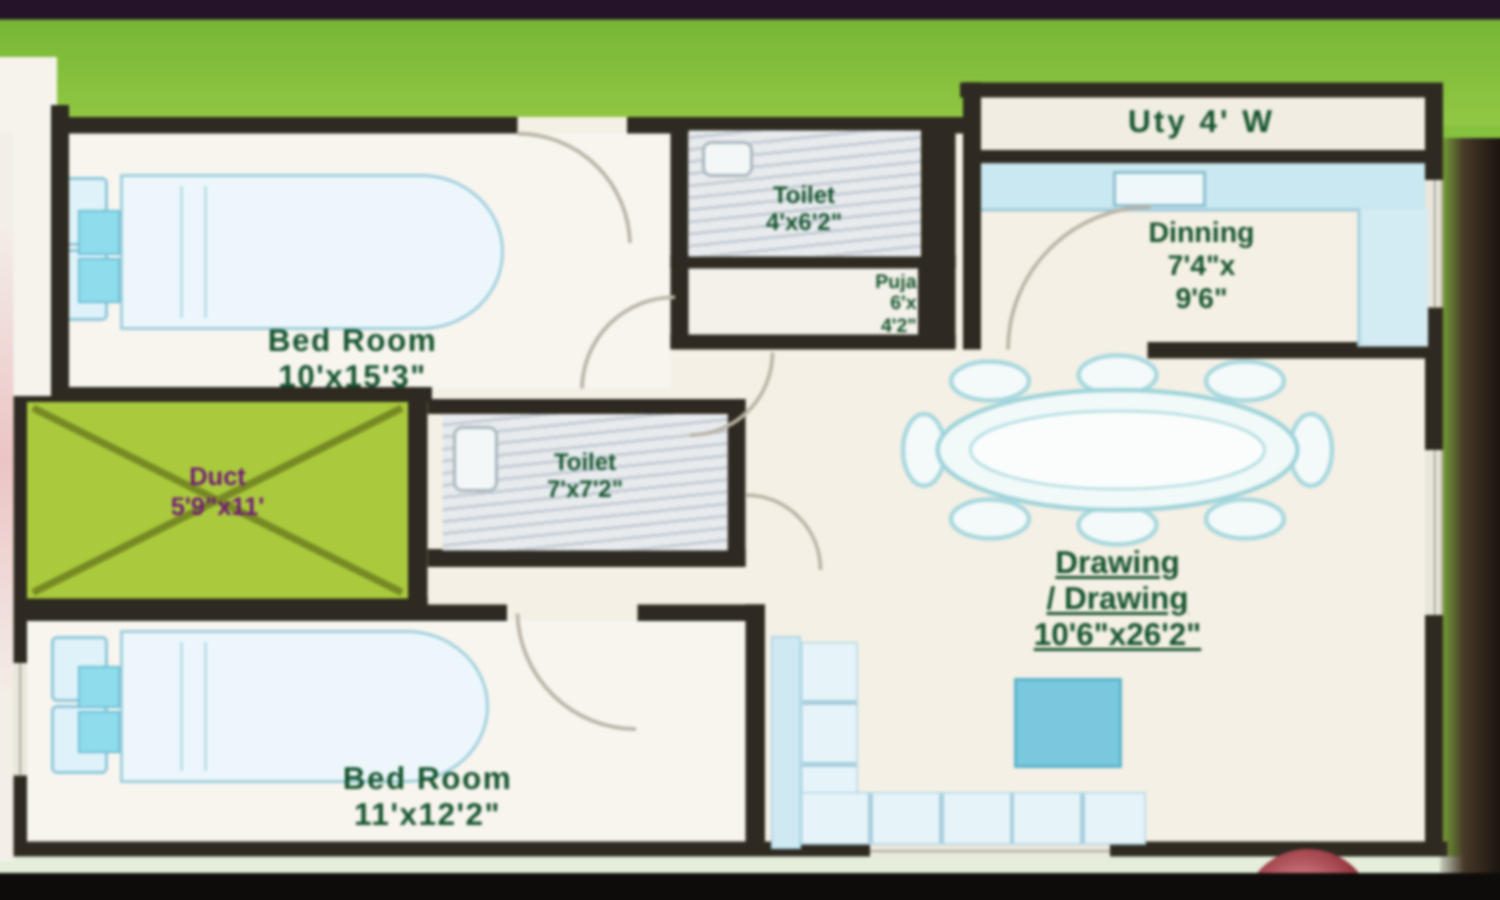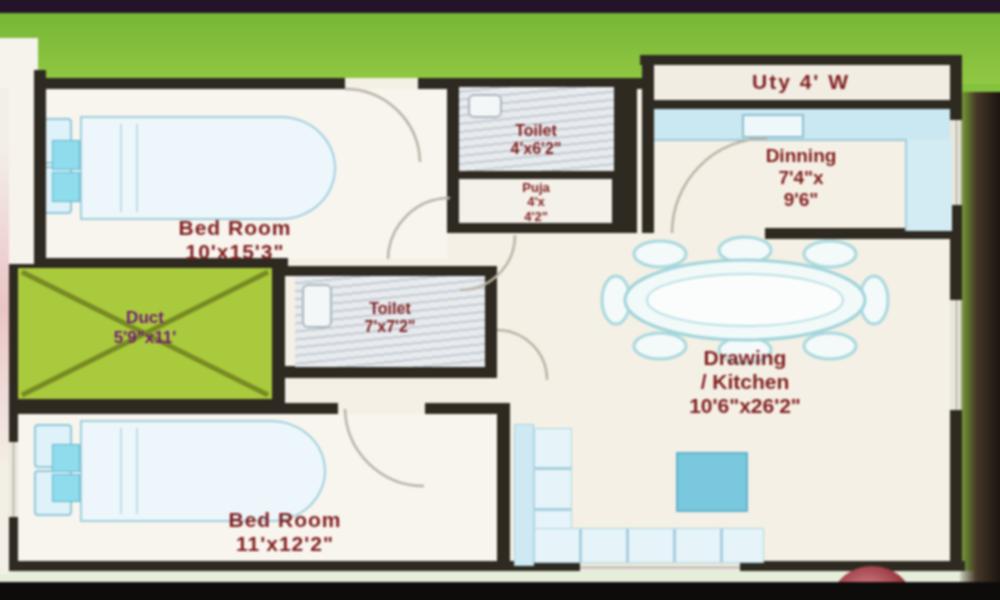--- a/index.html
+++ b/index.html
@@ -15,21 +15,21 @@
           background:linear-gradient(to bottom,#74b535,#92c843);}
   .top-bar{position:absolute;left:-6px;right:-6px;top:-6px;height:19px;background:var(--top_bar,#241329);z-index:8;}
   .bottom-bar{position:absolute;left:-6px;right:-6px;top:582px;height:26px;background:var(--bottom_bar,#0e0c0a);z-index:8;}
   .pale-strip{position:absolute;left:-6px;right:-6px;top:571px;height:11px;background:#e4eedb;z-index:4;}
   .vignette{position:absolute;top:92px;right:-6px;width:46px;height:492px;z-index:7;
           background:linear-gradient(to right,rgba(46,35,24,.15),#473828 35%,#1c1510 85%);}
   .left-strip{position:absolute;left:-6px;top:88px;width:15px;height:486px;background:#f3efe7;z-index:6;
           background-image:radial-gradient(circle at 60% 45%,rgba(228,160,170,.55),rgba(228,160,170,0) 60%);}
   .white-block{position:absolute;left:-6px;top:38px;width:44px;height:226px;background:#f6f3ec;z-index:6;}
   .white-block-wall{position:absolute;left:34px;top:70px;width:12px;height:194px;background:var(--wall,#2e2a21);z-index:6;}
-  .label{position:absolute;text-align:center;color:#7f1d1d;font-weight:700;line-height:1.15;z-index:5;}
+  .label{position:absolute;text-align:center;color:#14532d;font-weight:700;line-height:1.15;z-index:5;}
   .label .dims{font-weight:700;}
   .duct-label{color:#701a75;}
   
   .bed{position:absolute;z-index:2;}
   .pillow{position:absolute;background:#dff2f9;border:2px solid #8ec7da;border-radius:4px;}
   .cyanblk{position:absolute;background:#8fdcec;border:1px solid #5fb6cf;}
   .mattress{position:absolute;background:#edf7fb;border:2px solid #9fcfdd;
             border-top-right-radius:55px 50%;border-bottom-right-radius:55px 50%;}
   .mattress::after{content:"";position:absolute;top:6px;bottom:6px;left:38px;width:14px;
             border-left:2px solid #bcdde8;border-right:2px solid #bcdde8;}
@@ -156,44 +156,44 @@
   </svg>
 
   <div class="label" style="left:100px;top:216px;width:270px;font-size:21px;letter-spacing:1px;">
     <div>Bed Room</div>
     <div class="dims">10'x15'3"</div>
   </div>
   <div class="label" style="left:461px;top:122px;width:150px;font-size:16px;">
     <div>Toilet</div>
     <div class="dims">4'x6'2"</div>
   </div>
-  <div class="label" style="left:461px;top:181px;width:150px;font-size:13px;line-height:1.1;">
+  <div class="label" style="left:461px;top:181px;width:150px;font-size:13px;line-height:1.1;text-align:right;">
     <div>Puja</div>
-    <div class="dims">4'x</div>
+    <div class="dims">6'x</div>
     <div class="dims">4'2"</div>
   </div>
   <div class="label" style="left:652px;top:70px;width:298px;font-size:21px;letter-spacing:2px;">
     <div>Uty 4' W</div>
   </div>
   <div class="label" style="left:652px;top:145px;width:298px;font-size:19px;">
     <div>Dinning</div>
     <div class="dims">7'4"x</div>
     <div class="dims">9'6"</div>
   </div>
   <div class="label duct-label" style="left:30px;top:308px;width:230px;font-size:17px;">
     <div>Duct</div>
     <div class="dims">5'9"x11'</div>
   </div>
   <div class="label" style="left:300px;top:300px;width:180px;font-size:16px;">
     <div>Toilet</div>
     <div class="dims">7'x7'2"</div>
   </div>
-  <div class="label" style="left:610px;top:346px;width:270px;font-size:21px;">
+  <div class="label" style="left:610px;top:364px;width:270px;font-size:21px;text-decoration:underline;">
     <div>Drawing</div>
-    <div>/ Kitchen</div>
+    <div>/ Drawing</div>
     <div class="dims">10'6"x26'2"</div>
   </div>
   <div class="label" style="left:140px;top:508px;width:290px;font-size:21px;letter-spacing:1px;">
     <div>Bed Room</div>
     <div class="dims">11'x12'2"</div>
   </div>
 
   <div class="white-block"></div>
   <div class="white-block-wall"></div>
   <div class="left-strip"></div>

